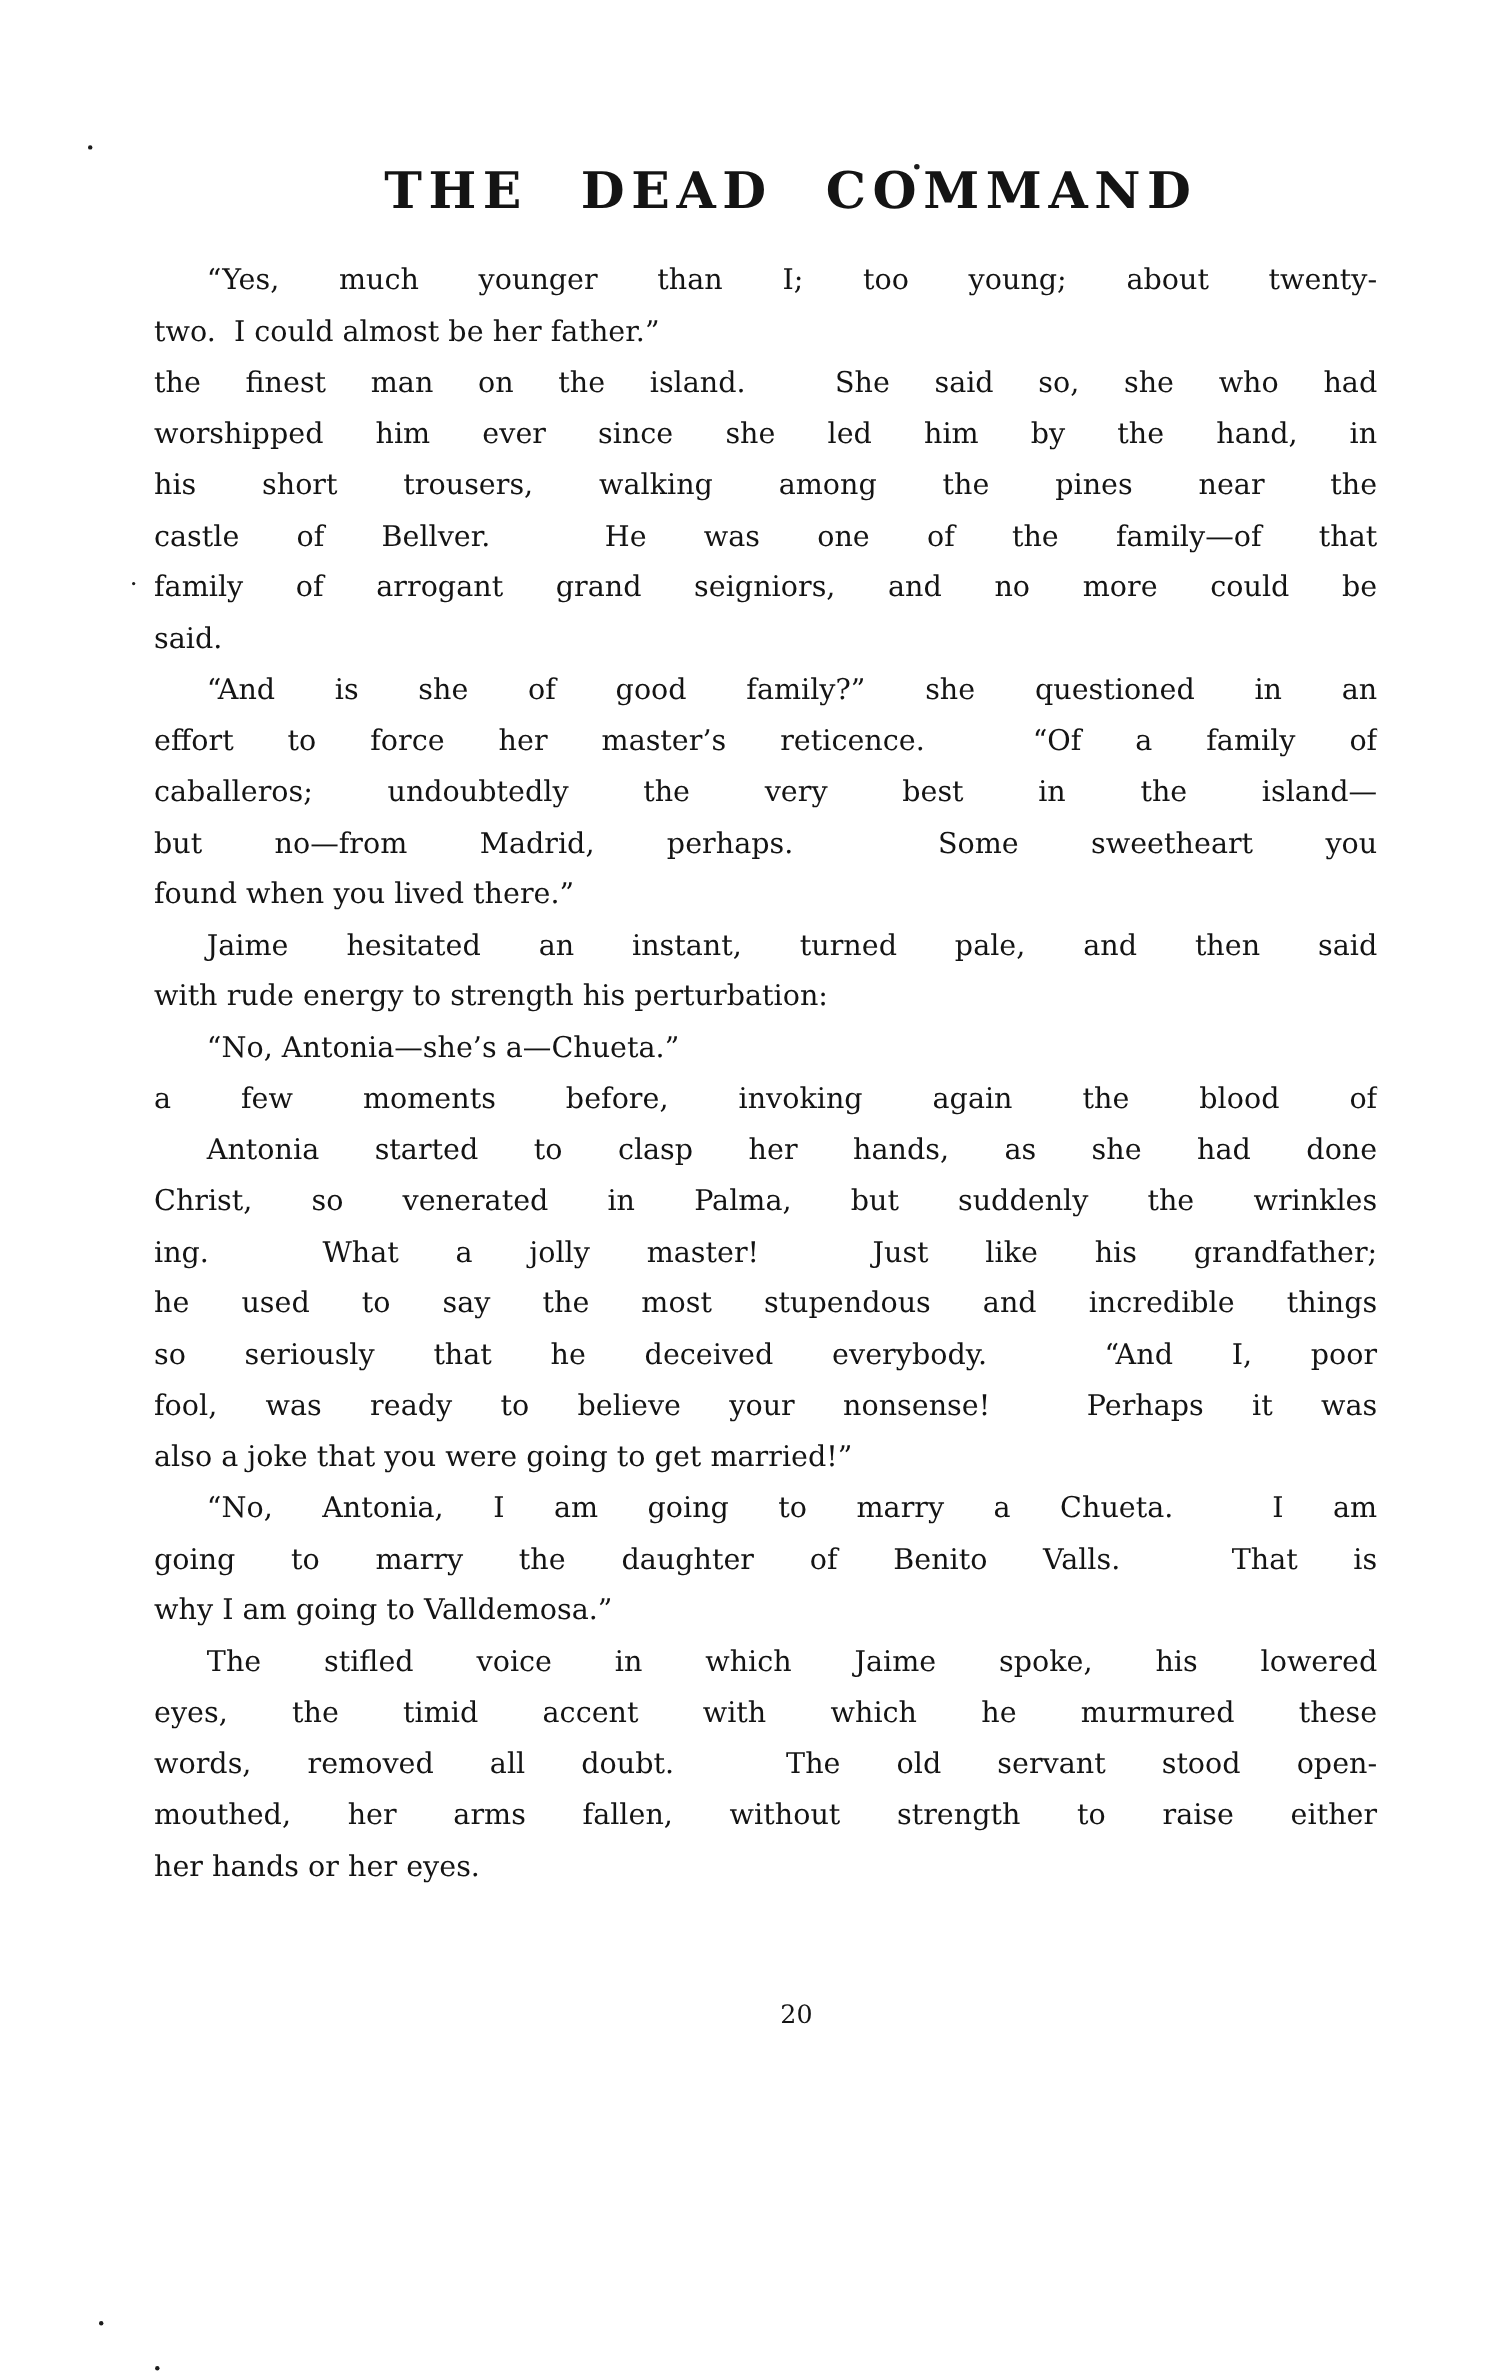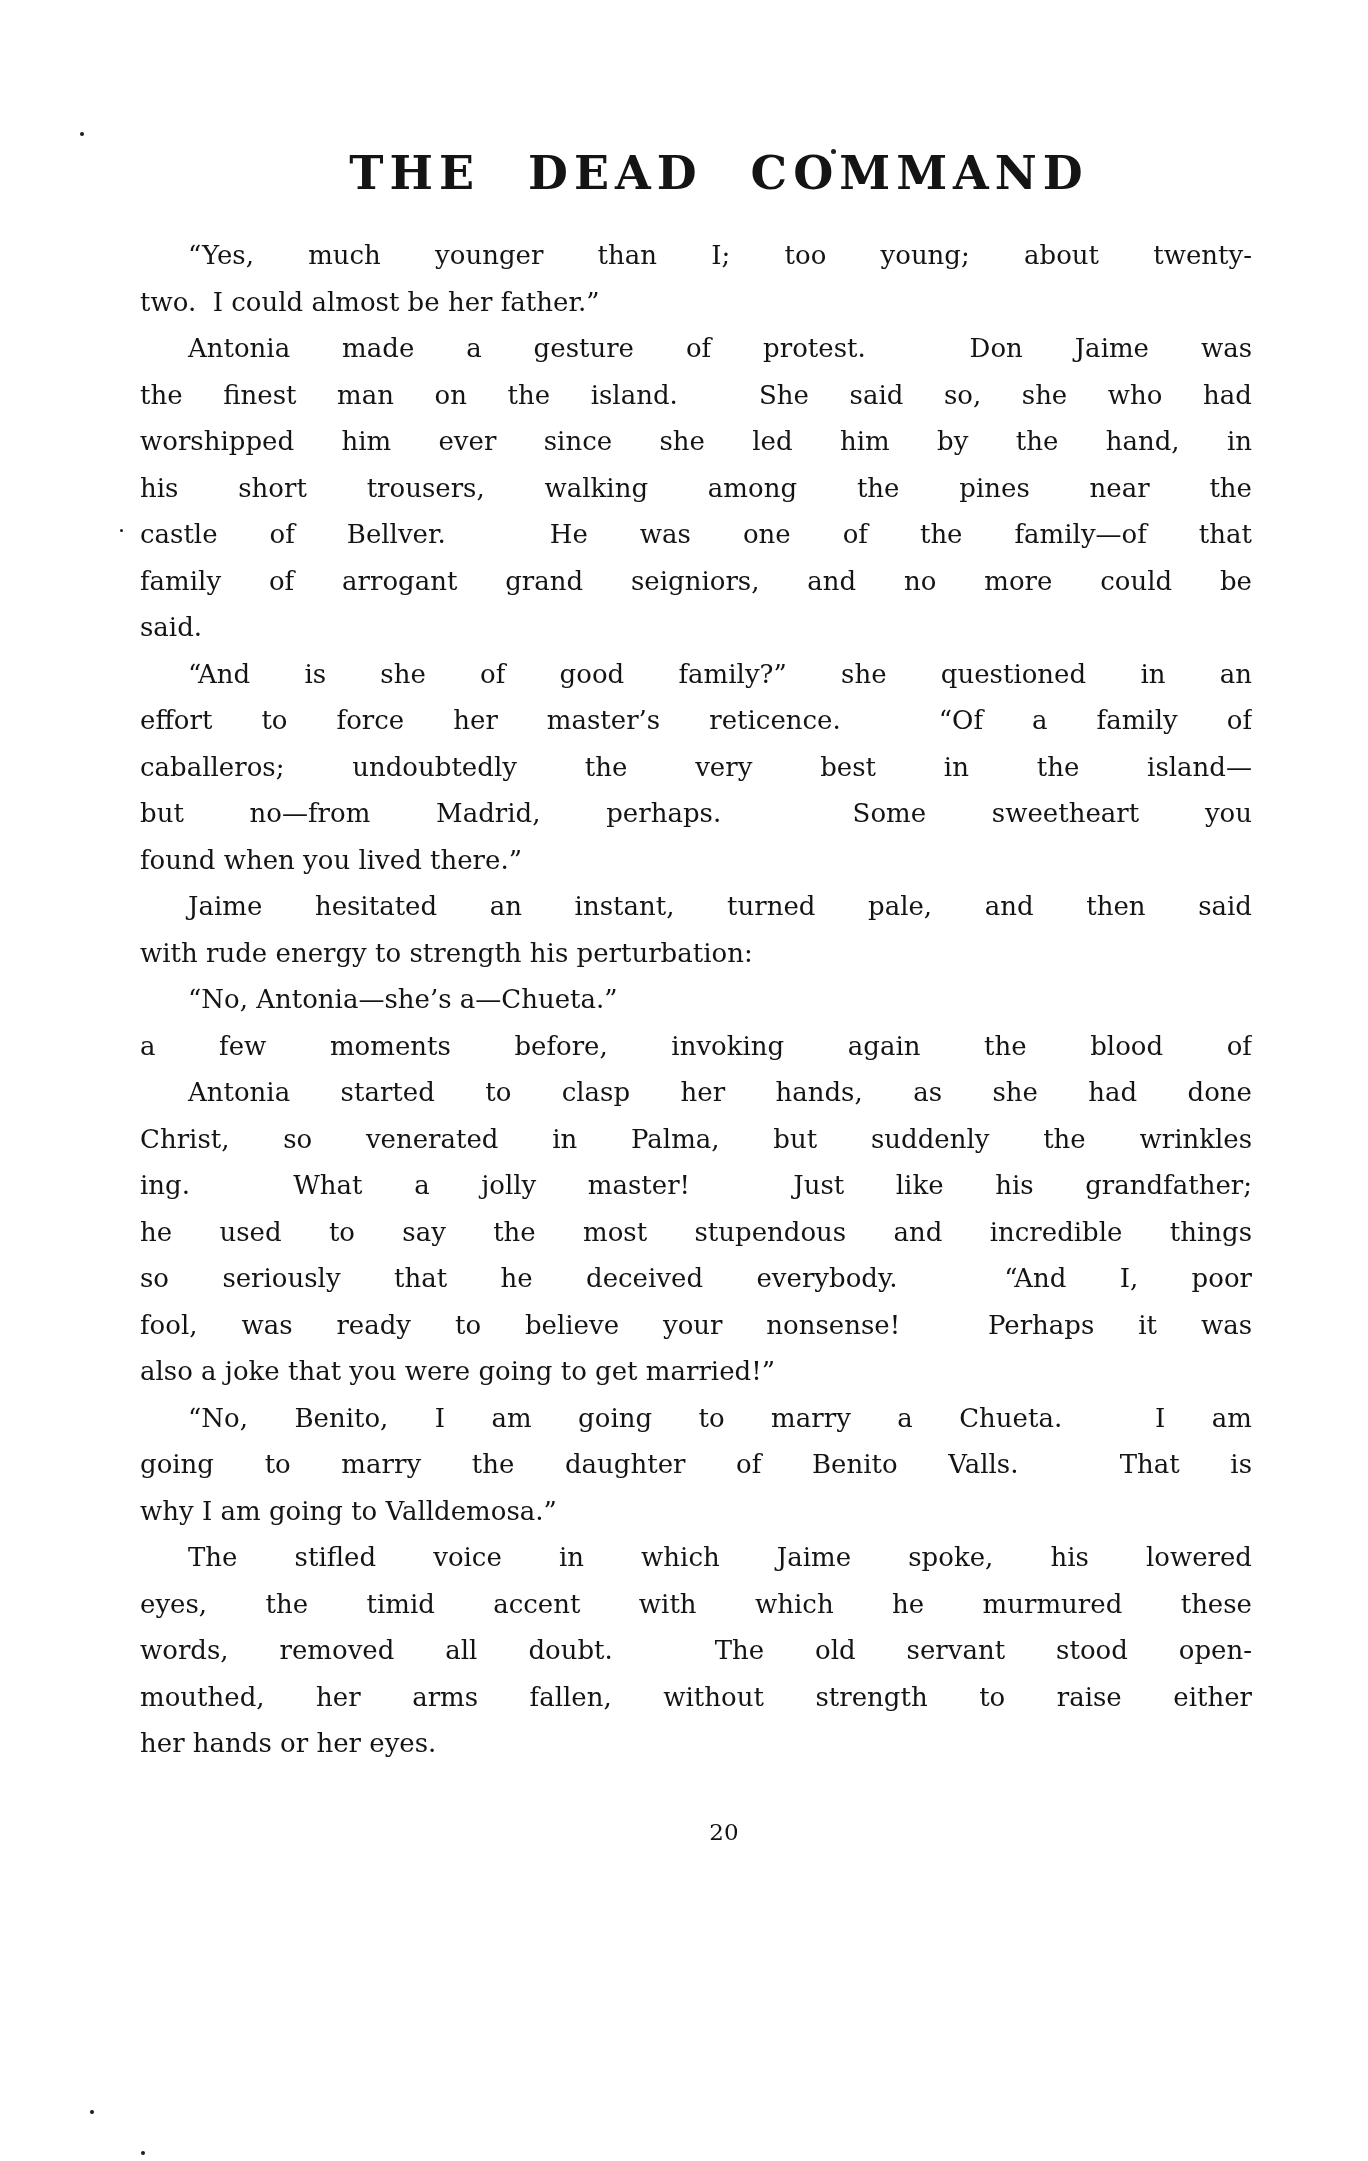--- a/index.html
+++ b/index.html
@@ -58,21 +58,20 @@
 </head>
 <body>
 
 <div>
 
   <div class="running-head">THE DEAD COMMAND</div>
 
   <div class="text-block">
     <div class="line in">“Yes, much younger than I; too young; about twenty-</div>
     <div class="line pl">two.  I could almost be her father.”</div>
-    <div class="line in">Antonia made a gesture of protest.  Don Jaime was</div>
     <div class="line">the finest man on the island.  She said so, she who had</div>
     <div class="line">worshipped him ever since she led him by the hand, in</div>
     <div class="line">his short trousers, walking among the pines near the</div>
     <div class="line">castle of Bellver.  He was one of the family—of that</div>
     <div class="line">family of arrogant grand seigniors, and no more could be</div>
     <div class="line pl">said.</div>
     <div class="line in">“And is she of good family?” she questioned in an</div>
     <div class="line">effort to force her master’s reticence.  “Of a family of</div>
     <div class="line">caballeros; undoubtedly the very best in the island—</div>
     <div class="line">but no—from Madrid, perhaps.  Some sweetheart you</div>
@@ -81,21 +80,21 @@
     <div class="line pl">with rude energy to strength his perturbation:</div>
     <div class="line in pl">“No, Antonia—she’s a—Chueta.”</div>
     <div class="line">a few moments before, invoking again the blood of</div>
     <div class="line in">Antonia started to clasp her hands, as she had done</div>
     <div class="line">Christ, so venerated in Palma, but suddenly the wrinkles</div>
     <div class="line">ing.  What a jolly master!  Just like his grandfather;</div>
     <div class="line">he used to say the most stupendous and incredible things</div>
     <div class="line">so seriously that he deceived everybody.  “And I, poor</div>
     <div class="line">fool, was ready to believe your nonsense!  Perhaps it was</div>
     <div class="line pl">also a joke that you were going to get married!”</div>
-    <div class="line in">“No, Benito, I am going to marry a Chueta.  I am</div>
+    <div class="line in">“No, Antonia, I am going to marry a Chueta.  I am</div>
     <div class="line">going to marry the daughter of Benito Valls.  That is</div>
     <div class="line pl">why I am going to Valldemosa.”</div>
     <div class="line in">The stifled voice in which Jaime spoke, his lowered</div>
     <div class="line">eyes, the timid accent with which he murmured these</div>
     <div class="line">words, removed all doubt.  The old servant stood open-</div>
     <div class="line">mouthed, her arms fallen, without strength to raise either</div>
     <div class="line pl">her hands or her eyes.</div>
   </div>
 
   <div class="page-number">20</div>

